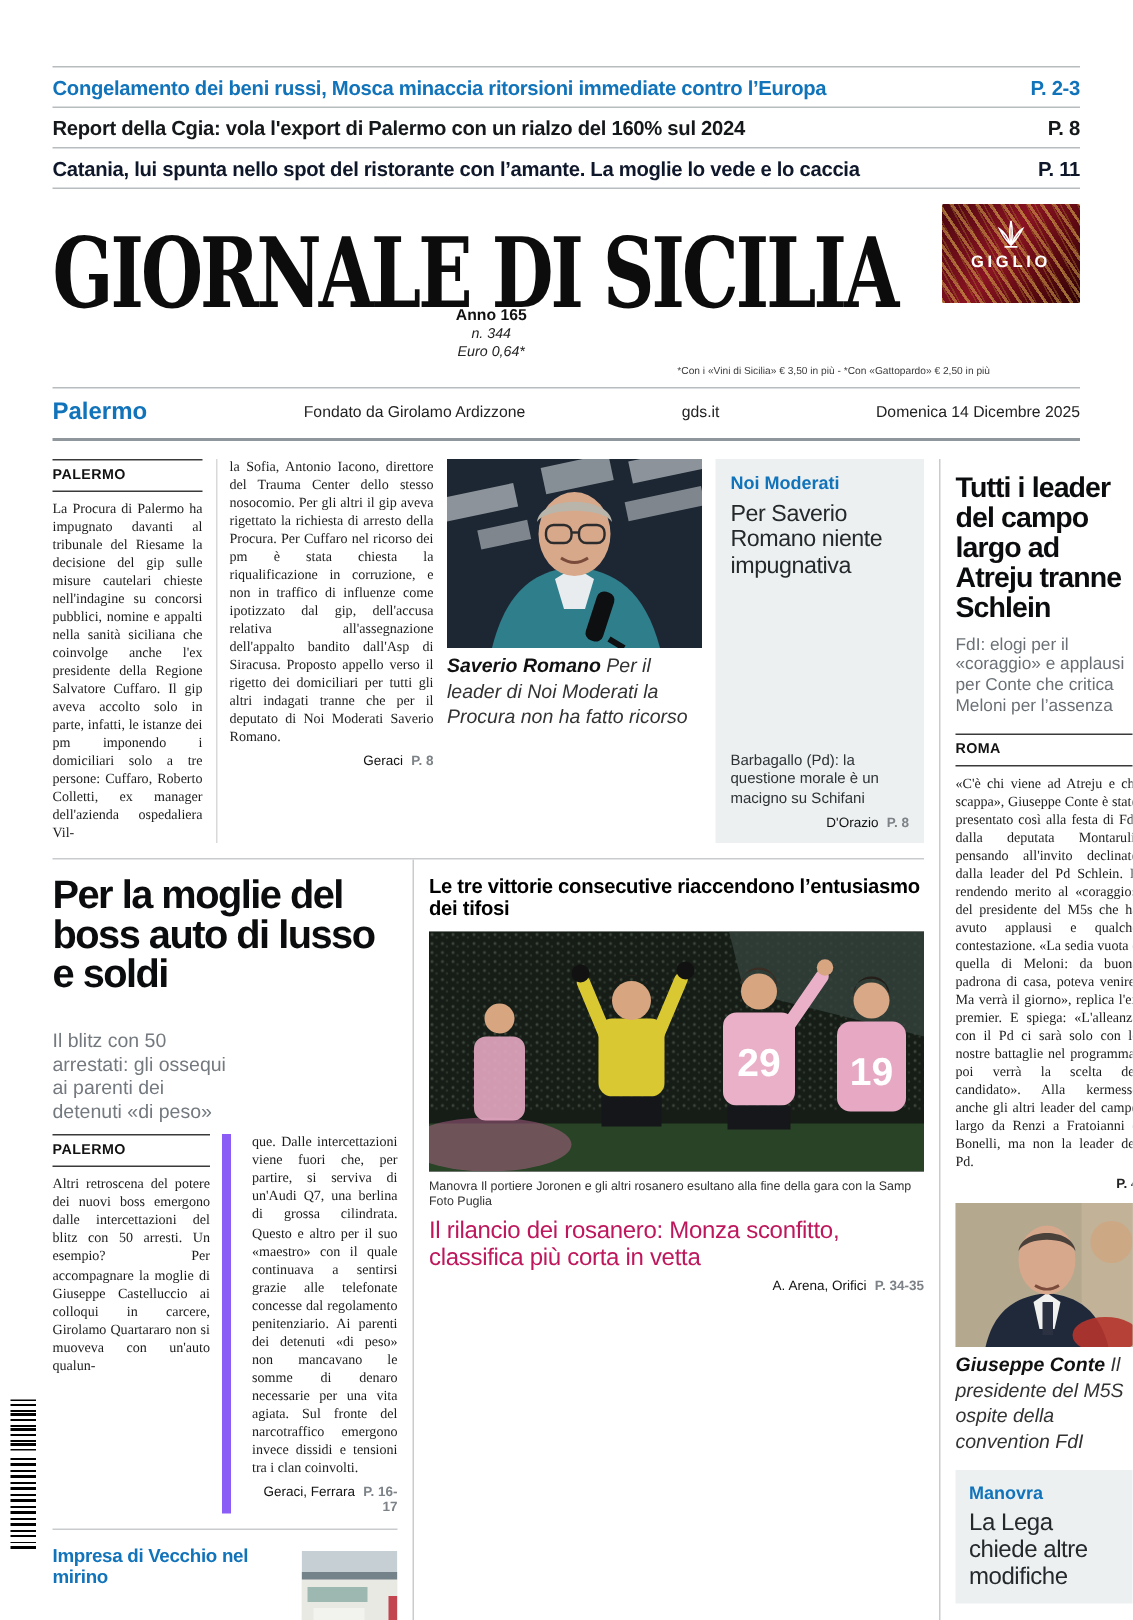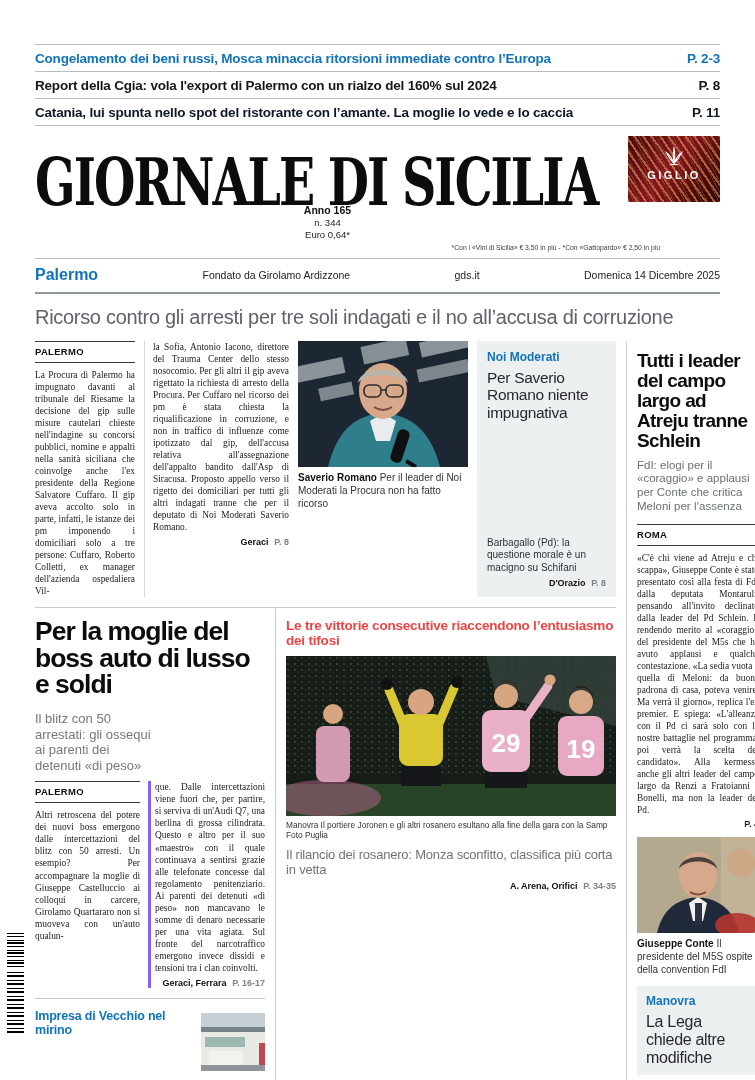--- a/index.html
+++ b/index.html
@@ -29,21 +29,21 @@
     background:
       repeating-linear-gradient(55deg, rgba(214,166,78,.55) 0 2px, rgba(0,0,0,0) 2px 7px),
       repeating-linear-gradient(62deg, rgba(160,110,40,.4) 0 1px, rgba(0,0,0,0) 1px 5px),
       linear-gradient(125deg,#4a070f,#8a1322 45%,#56080f 75%,#2e0307);
     display:flex;flex-direction:column;align-items:center;justify-content:flex-end;
   }
   .ad-giglio-top .lily{position:absolute;top:8px;left:50%;transform:translateX(-50%);}
   .ad-giglio-top .brand{color:#fff;font-size:11px;letter-spacing:2.5px;margin-bottom:21px;font-weight:700;}
   .issue-block{text-align:center;padding-right:100px;margin-top:2px;line-height:1.25;}
   .issue-block .anno{font-weight:700;font-size:10.5px;}
-  .issue-block .num,.issue-block .price{font-size:9.5px;color:#222;}
+  .issue-block .num,.issue-block .price{font-size:9.5px;color:#222;font-style:italic;}
   .issue-note{text-align:right;padding-right:60px;font-size:6.8px;color:#3c3c3c;margin-top:3px;}
   
   .dateline{margin-top:7px;border-top:1px solid #b7bcbf;border-bottom:2px solid #8f979c;
     display:flex;justify-content:space-between;align-items:center;padding:7px 0 8px;}
   .dateline .edition{color:#1173ba;font-weight:700;font-size:16px;}
   .dateline .mid{font-size:10.5px;color:#222;}
   .dateline .date{font-size:10.5px;color:#222;}
   
   .lead-headline{font-size:45px;font-weight:800;letter-spacing:-1.8px;color:#0b0c0d;margin:12px 0 0;line-height:1.0;}
   .lead-subhead{font-size:20px;color:#5e6369;font-weight:400;letter-spacing:-0.3px;margin:12px 0 0;}
@@ -51,50 +51,50 @@
   .main-left{flex:1;padding-right:10px;border-right:1px solid #c9cccd;}
   .right-rail{width:122px;flex:0 0 122px;padding-left:10px;}
   .lead-row{display:flex;gap:9px;padding-bottom:10px;}
   .kicker{font-weight:700;font-size:9.5px;border-top:1px solid #3a3a3a;border-bottom:1px solid #3a3a3a;
     padding:4px 0 5px;margin-bottom:6px;letter-spacing:.3px;}
   .bodytext{font-family:"Liberation Serif","DejaVu Serif",serif;font-size:9.4px;line-height:1.28;
     text-align:justify;color:#1c1c1c;}
   .lead-col1{width:100px;flex:0 0 100px;}
   .lead-col2{width:136px;flex:0 0 136px;border-left:1px solid #d7d9da;padding-left:8px;}
   .byline{font-size:9px;text-align:right;margin-top:4px;}
-  .by-name{font-weight:700;color:#111;text-align:right;}
+  .by-name{font-weight:400;color:#111;text-align:right;}
   .by-page{color:#7c8287;font-weight:700;margin-left:3px;}
   .photo-stack{width:170px;flex:0 0 170px;}
   .photo-frame{width:170px;height:126px;overflow:hidden;background:#222;}
-  .caption{font-size:10px;line-height:1.3;color:#333;margin-top:4px;}
+  .caption{font-size:13px;line-height:1.3;color:#333;margin-top:4px;font-style:italic;}
   .caption .cap-bold{font-weight:700;color:#111;}
   .sidebox{flex:1;background:#edf0f1;padding:9px 10px;display:flex;flex-direction:column;}
   .sidebox .sb-kicker{color:#1173ba;font-weight:700;font-size:12px;margin-bottom:5px;}
   .sidebox .sb-title{font-size:15.5px;color:#26292c;line-height:1.12;letter-spacing:-0.3px;}
   .sidebox .sb-text{font-size:10px;color:#2e3235;margin-top:auto;line-height:1.25;}
   
   .bottom-row{display:flex;}
   .boss-col{width:230px;flex:0 0 230px;border-right:1px solid #c9cccd;padding:10px 10px 10px 0;}
   .boss-headline{font-size:26.5px;font-weight:800;letter-spacing:-1px;line-height:1.0;color:#0b0c0d;}
-  .boss-subhead{font-size:13px;color:#73797e;margin:13px 0 8px;line-height:1.2;width:120px;}
+  .boss-subhead{font-size:13px;color:#73797e;margin:23px 0 8px;line-height:1.2;width:120px;}
   .boss-cols{display:flex;gap:8px;}
   .boss-c1{width:105px;flex:0 0 105px;}
-  .boss-c2{flex:1;border-left:3px solid #8b5cf6;padding-left:4px;}
+  .boss-c2{flex:1;border-left:6px solid #8b5cf6;padding-left:14px;}
   .hr-light{border:none;border-top:1px solid #c9cccd;margin:10px 0;}
   .pizzo{display:flex;gap:8px;}
   .pizzo-text{flex:1;}
   .pizzo-kicker{color:#1173ba;font-weight:700;font-size:12.5px;letter-spacing:-0.2px;}
   .pizzo-photo{width:64px;height:58px;flex:0 0 64px;overflow:hidden;margin-top:4px;}
   
   .sports-col{flex:1;padding:10px 0 10px 10px;}
-  .sports-topline{color:#ef4444;font-weight:700;font-size:13.5px;letter-spacing:-0.2px;margin-bottom:8px;}
+  .sports-topline{color:#000000;font-weight:700;font-size:13.5px;letter-spacing:-0.2px;margin-bottom:8px;}
   .sports-photo{width:100%;height:160px;overflow:hidden;background:#141b16;}
   .sports-caption{font-size:8.3px;color:#333;margin-top:4px;}
   .sports-headline{font-size:27px;font-weight:800;letter-spacing:-1px;line-height:1.02;margin-top:7px;color:#0b0c0d;}
-  .sports-subhead{font-size:13px;color:#737373;margin-top:7px;letter-spacing:-0.2px;}
+  .sports-subhead{font-size:16px;color:#be185d;margin-top:7px;letter-spacing:-0.2px;}
   
   .rail-headline{font-size:19px;font-weight:800;letter-spacing:-0.6px;line-height:1.05;color:#0b0c0d;margin-top:10px;}
   .rail-subhead{font-size:11.5px;color:#6a7075;line-height:1.2;margin-top:8px;}
   .rail-kicker{margin-top:10px;}
   .rail-body{margin-top:2px;}
   .rail-page{font-size:9px;text-align:right;color:#222;margin-top:3px;font-weight:700;}
   .rail-photo{width:100%;height:96px;overflow:hidden;margin-top:8px;background:#b7ab96;}
   .rail-box{background:#edf0f1;padding:8px 9px;margin-top:10px;}
   .rail-box .sb-title{font-size:16px;}
   
@@ -143,21 +143,20 @@
   </div>
   <div class="issue-note">*Con i «Vini di Sicilia» € 3,50 in più - *Con «Gattopardo» € 2,50 in più</div>
 
   <div class="dateline">
     <span class="edition">Palermo</span>
     <span class="mid">Fondato da Girolamo Ardizzone</span>
     <span class="mid">gds.it</span>
     <span class="date">Domenica 14 Dicembre 2025</span>
   </div>
 
-  <div class="lead-subhead">Ricorso contro gli arresti per tre soli indagati e il no all’accusa di corruzione</div>
 
   <div class="main-grid">
     <div class="main-left">
 
       <div class="lead-row">
         <div class="lead-col1">
           <div class="kicker">PALERMO</div>
           <div class="bodytext">La Procura di Palermo ha impugnato davanti al tribunale del Riesame la decisione del gip sulle misure cautelari chieste nell'indagine su concorsi pubblici, nomine e appalti nella sanità siciliana che coinvolge anche l'ex presidente della Regione Salvatore Cuffaro. Il gip aveva accolto solo in parte, infatti, le istanze dei pm imponendo i domiciliari solo a tre persone: Cuffaro, Roberto Colletti, ex manager dell'azienda ospedaliera Vil-</div>
         </div>
         <div class="lead-col2">

